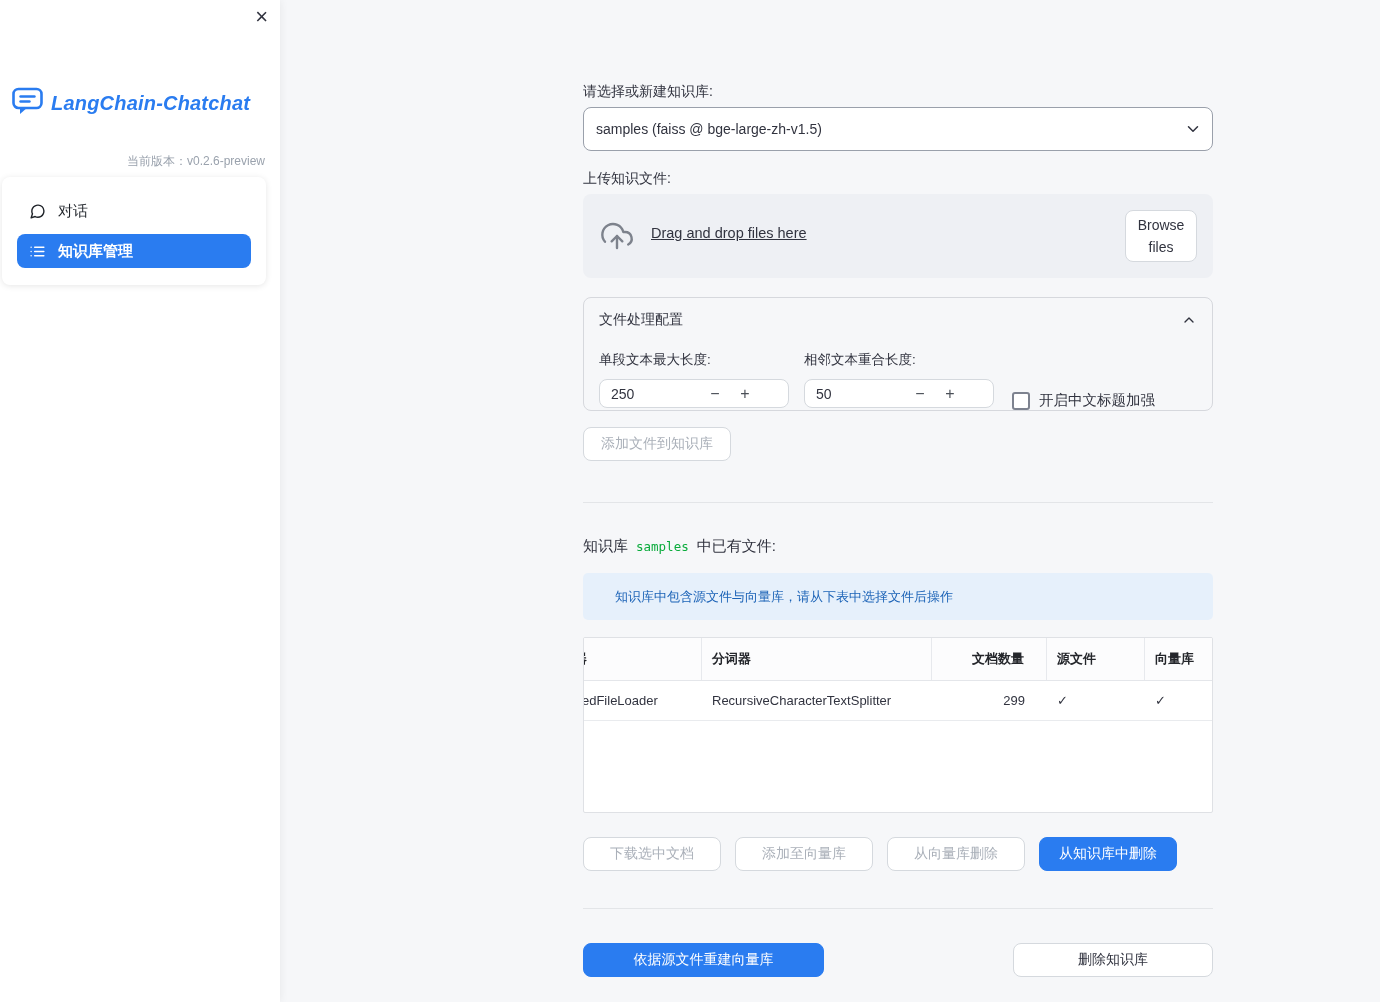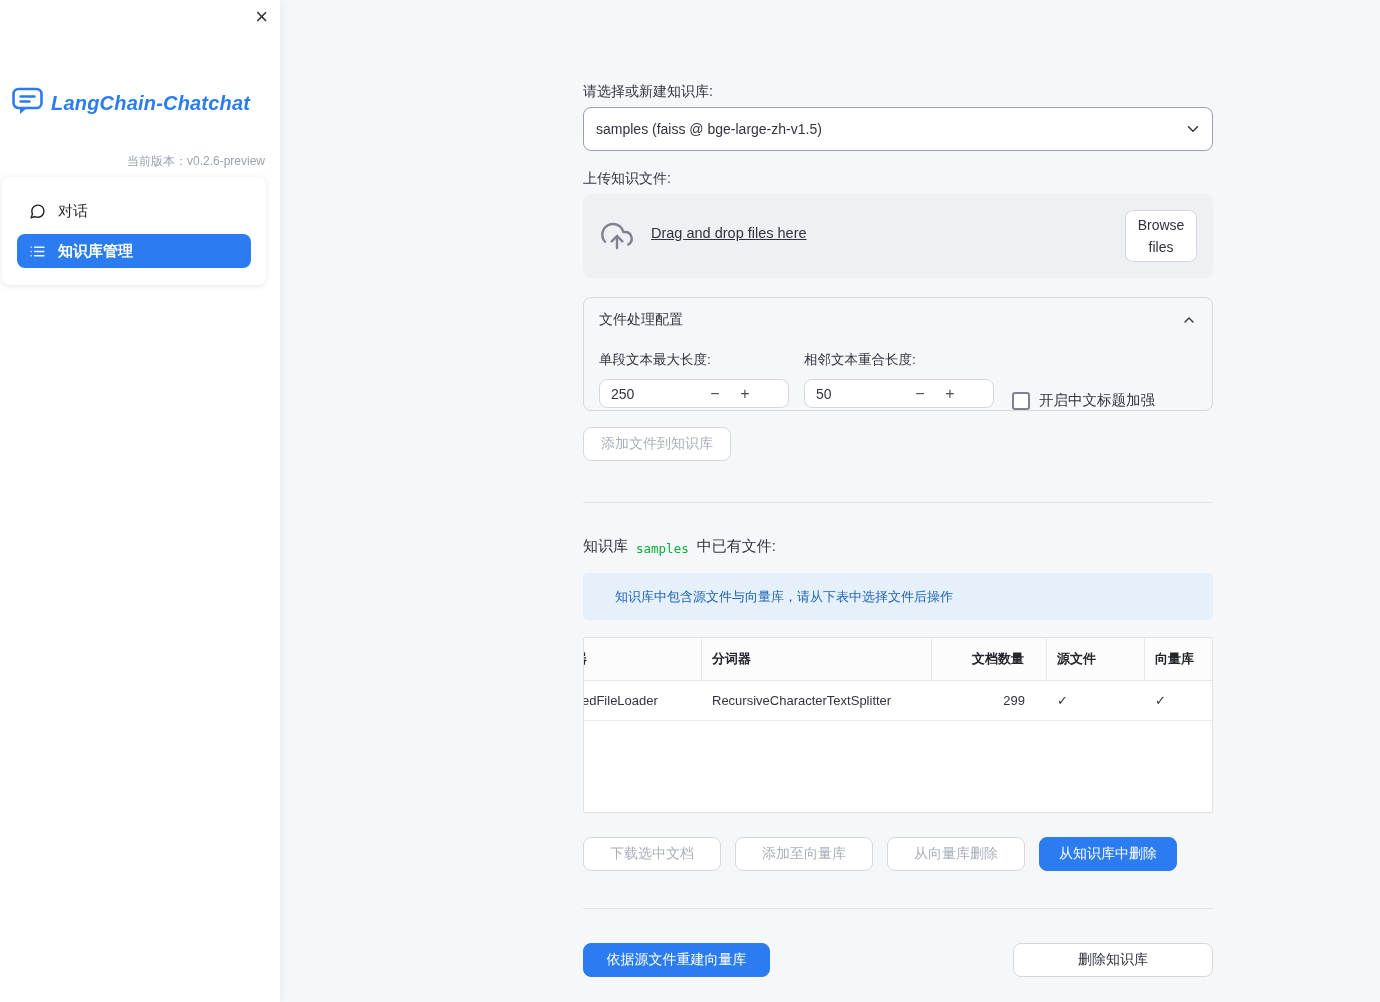--- a/index.html
+++ b/index.html
@@ -129,21 +129,21 @@
     cursor:default;
   }
   .btn-secondary { background:#fff; border:1px solid var(--border-light); color:#31333f; }
   .btn-primary { background:var(--accent); border:1px solid var(--accent); color:#fff; }
 
   .add-btn { margin-top:16px; padding:0 17px; }
 
   .divider { margin-top:41px; border:none; border-top:1px solid #e3e5e8; height:0; }
   .divider-2 { margin-top:37px; border:none; border-top:1px solid #e3e5e8; height:0; }
 
-  .kb-line { margin-top:34px; display:flex; align-items:flex-end; gap:8px; font-size:15px; }
+  .kb-line { margin-top:34px; display:flex; align-items:center; gap:8px; font-size:15px; }
   .kb-code {
     font-family:"DejaVu Sans Mono","Liberation Mono",monospace;
     font-size:12.5px; color:#09ab3b;
   }
 
   .infobox {
     margin-top:17px; min-height:47px; background:#e6f0fb; border-radius:5px;
     display:flex; align-items:center; padding:0 32px;
     font-size:13px; color:#1c63b7;
   }
@@ -162,21 +162,21 @@
   .c1 { width:190px; }
   .c2 { width:230px; }
   .c3 { width:115px; justify-content:flex-end; padding-right:22px; }
   .c4 { width:98px; }
   .c5 { width:69px; }
 
   .actions { margin-top:24px; display:flex; gap:14px; }
   .actions .btn { width:138px; }
 
   .footer-row { margin-top:34px; display:flex; justify-content:space-between; }
-  .rebuild-btn { width:187px; }
+  .rebuild-btn { width:241px; }
   .delete-btn { width:200px; }
 </style>
 </head>
 <body>
 
 <div class="sidebar">
   <div class="close-btn">×</div>
 
   <div class="logo-row">
     <span>

